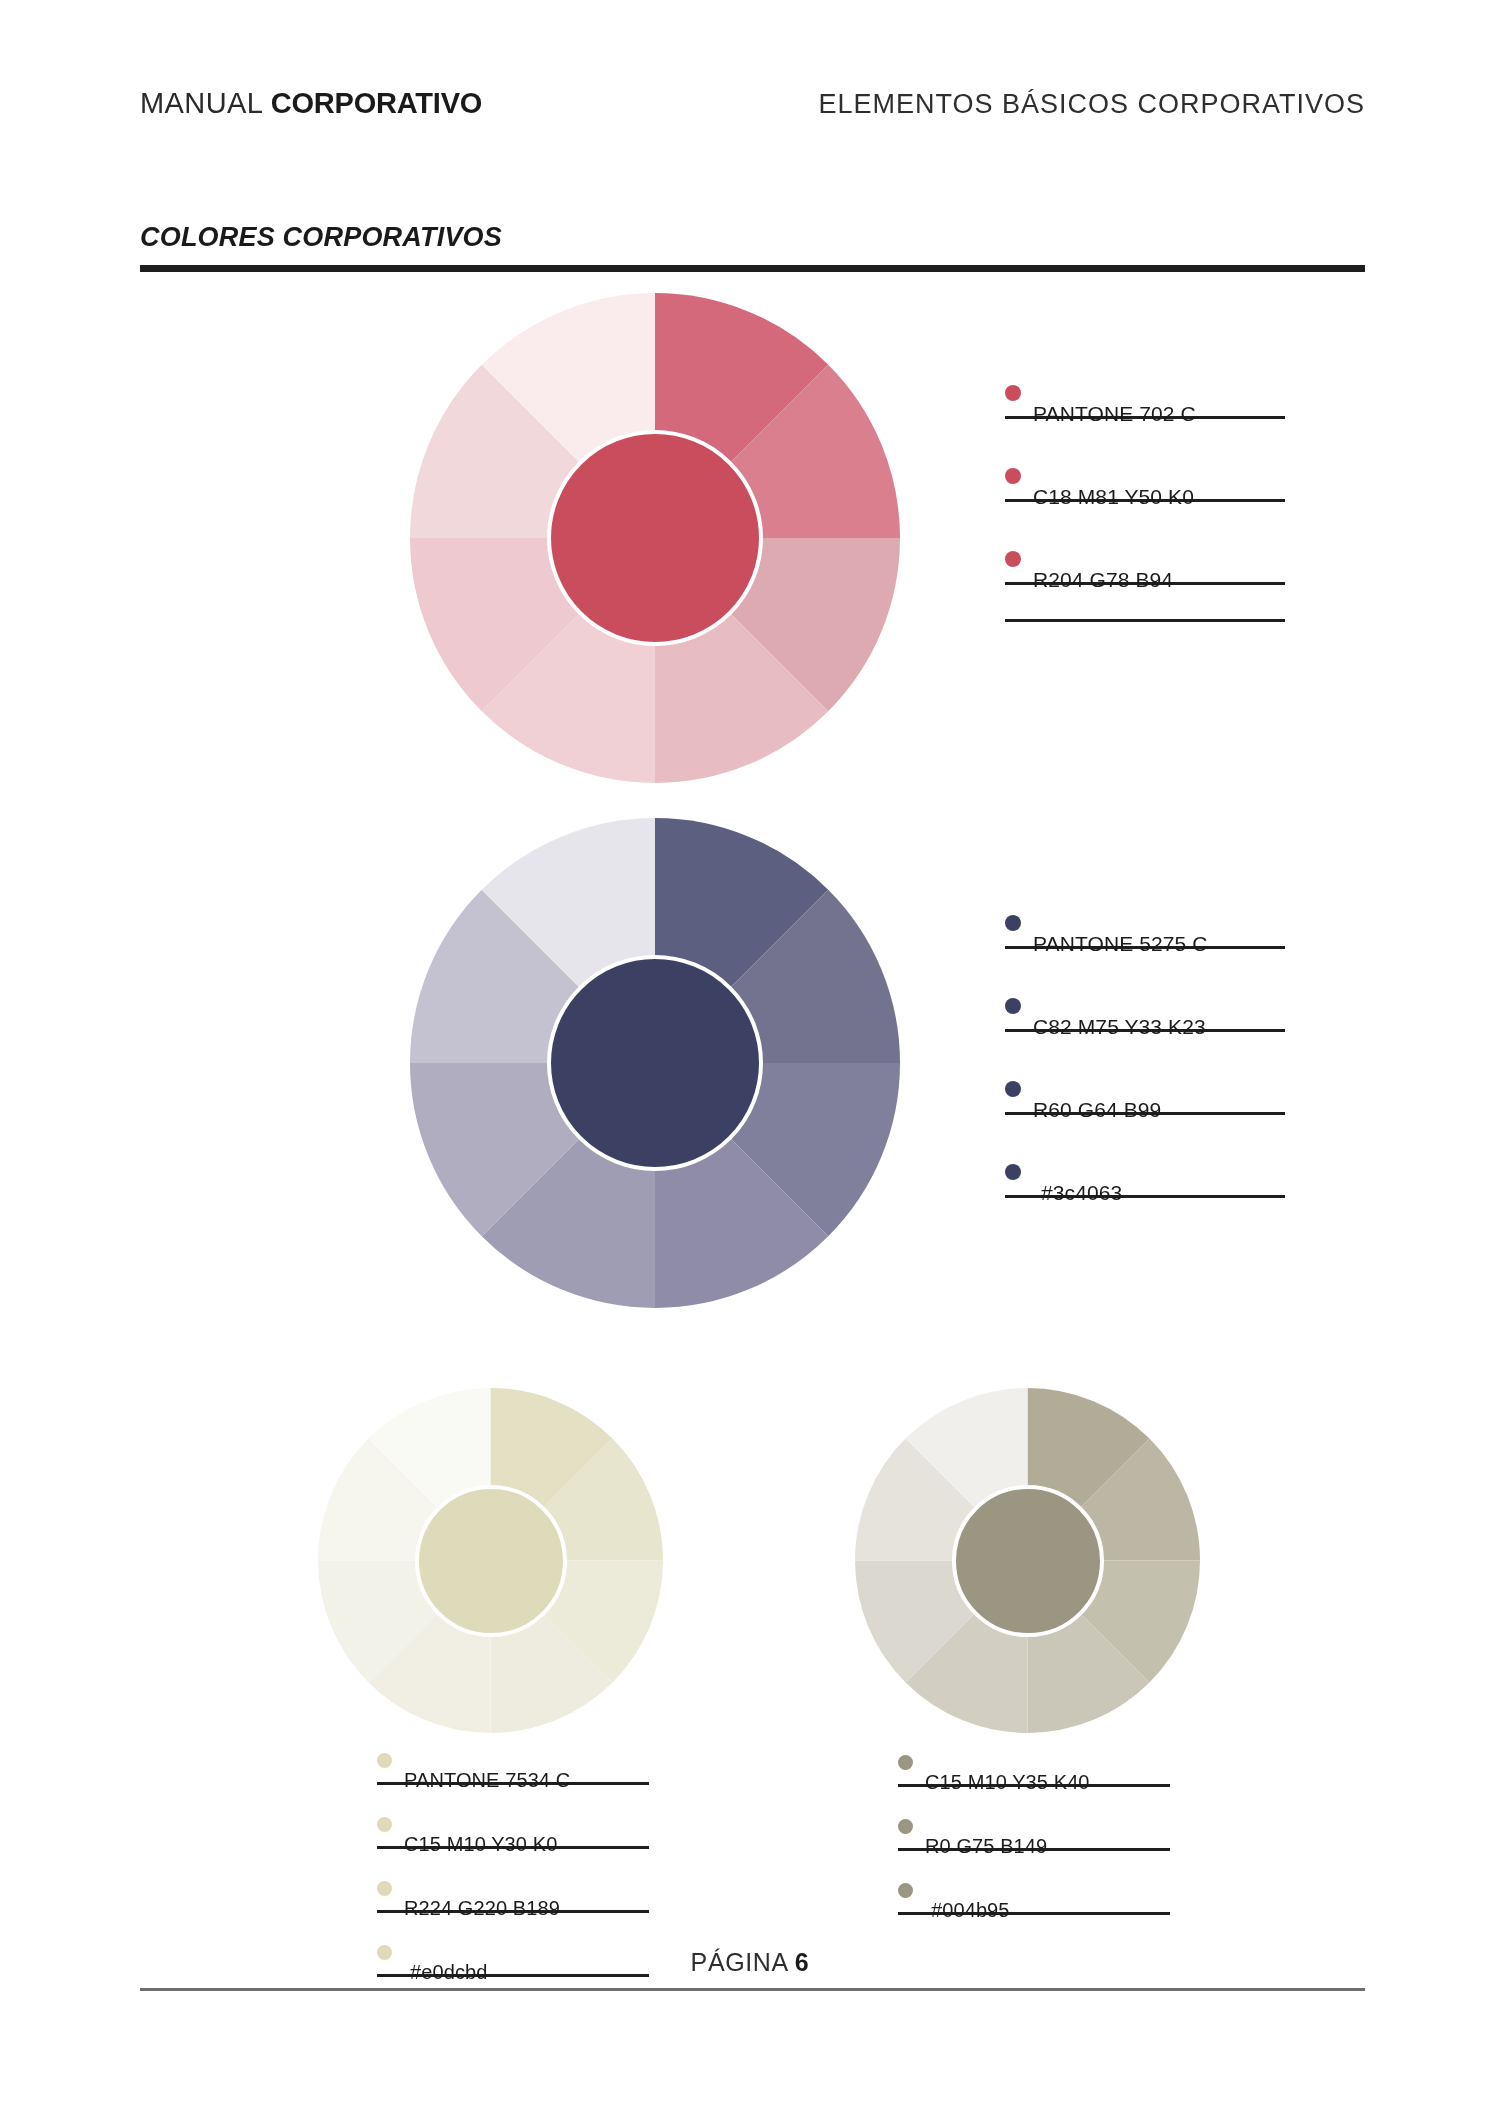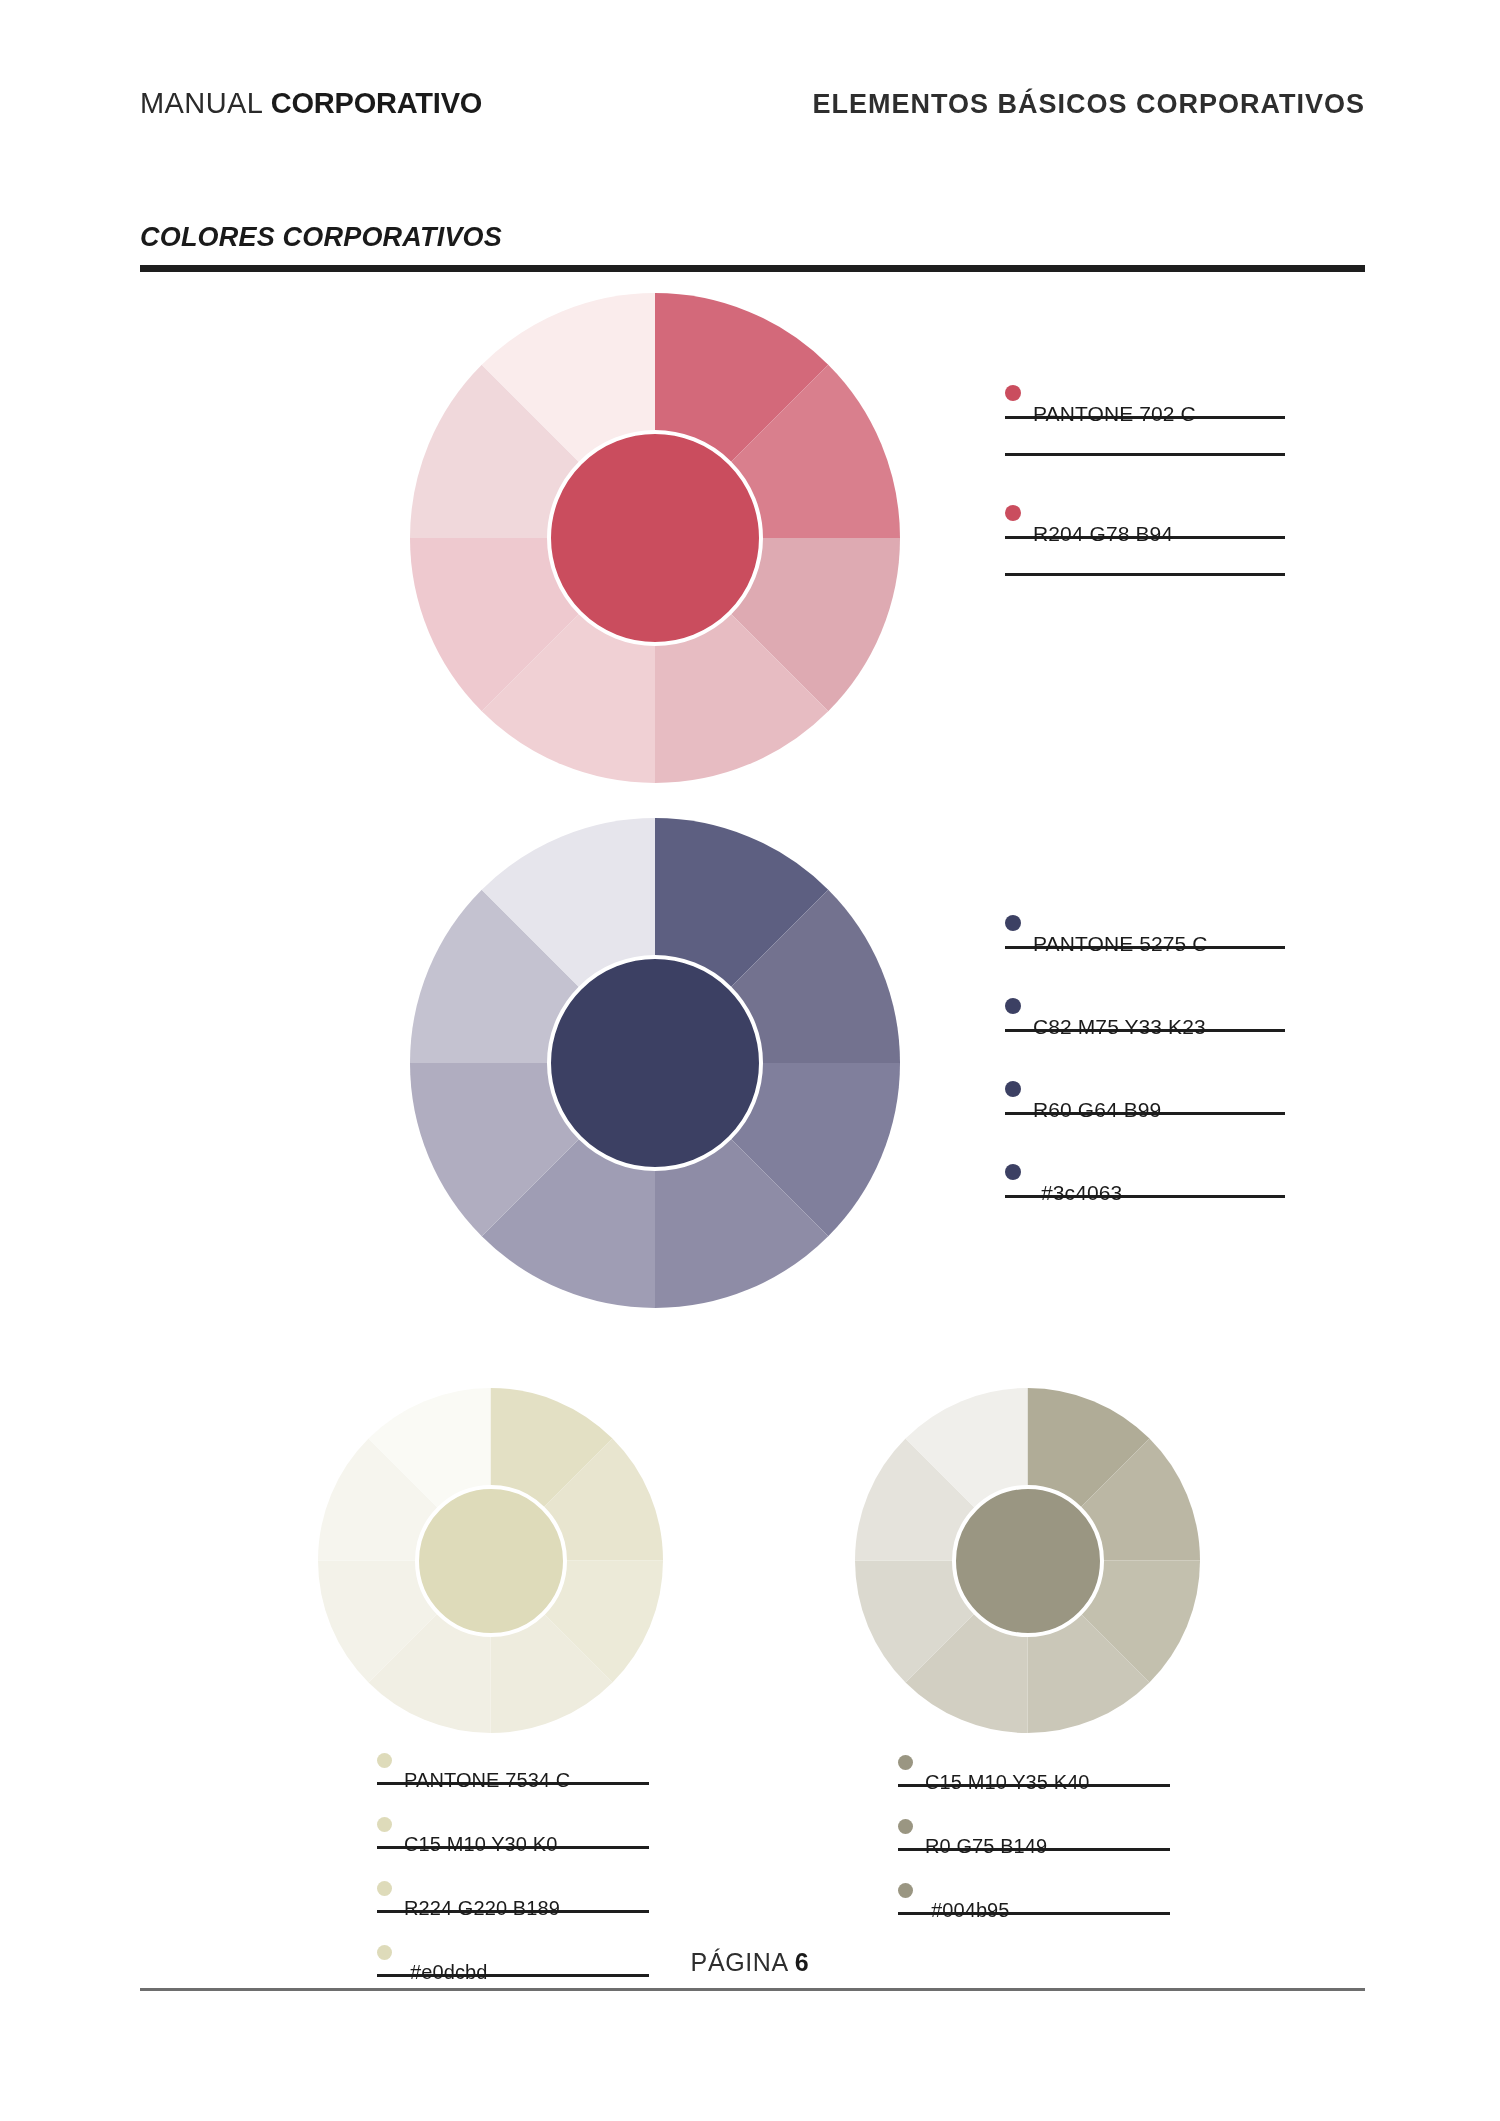--- a/index.html
+++ b/index.html
@@ -48,21 +48,21 @@
     color: #2a2a2a;
   }
   .brand .brand-bold {
     font-weight: 700;
     color: #1a1a1a;
     letter-spacing: -0.2px;
   }
 
   .header-right {
     font-size: 27px;
-    font-weight: 700;
+    font-weight: 400;
     letter-spacing: 1.0px;
     color: #2e2e2e;
     white-space: nowrap;
     line-height: 1;
   }
 
   
   .section-title {
     position: absolute;
     left: 140px;
@@ -250,20 +250,24 @@
       </svg>
     <div class="wheel-core" style="background: rgb(154, 150, 130);"></div>
   </div>
 
   <div class="legend legend-lg" id="legend-red">
       <div class="legend-row">
         <span class="legend-dot" style="background: rgb(202, 77, 94);"></span>
         <span class="legend-label">PANTONE 702 C</span>
       </div>
       <div class="legend-underline"></div>
+      <div class="legend-row">
+        <span class="legend-dot" style="background: rgb(202, 77, 94);"></span>
+        <span class="legend-label">C18 M81 Y50 K0</span>
+      </div>
       <div class="legend-underline"></div>
       <div class="legend-row">
         <span class="legend-dot" style="background: rgb(202, 77, 94);"></span>
         <span class="legend-label">R204 G78 B94</span>
       </div>
       <div class="legend-underline"></div>
       <div class="legend-underline"></div>
     </div>
   <div class="legend legend-lg" id="legend-purple">
       <div class="legend-row">

